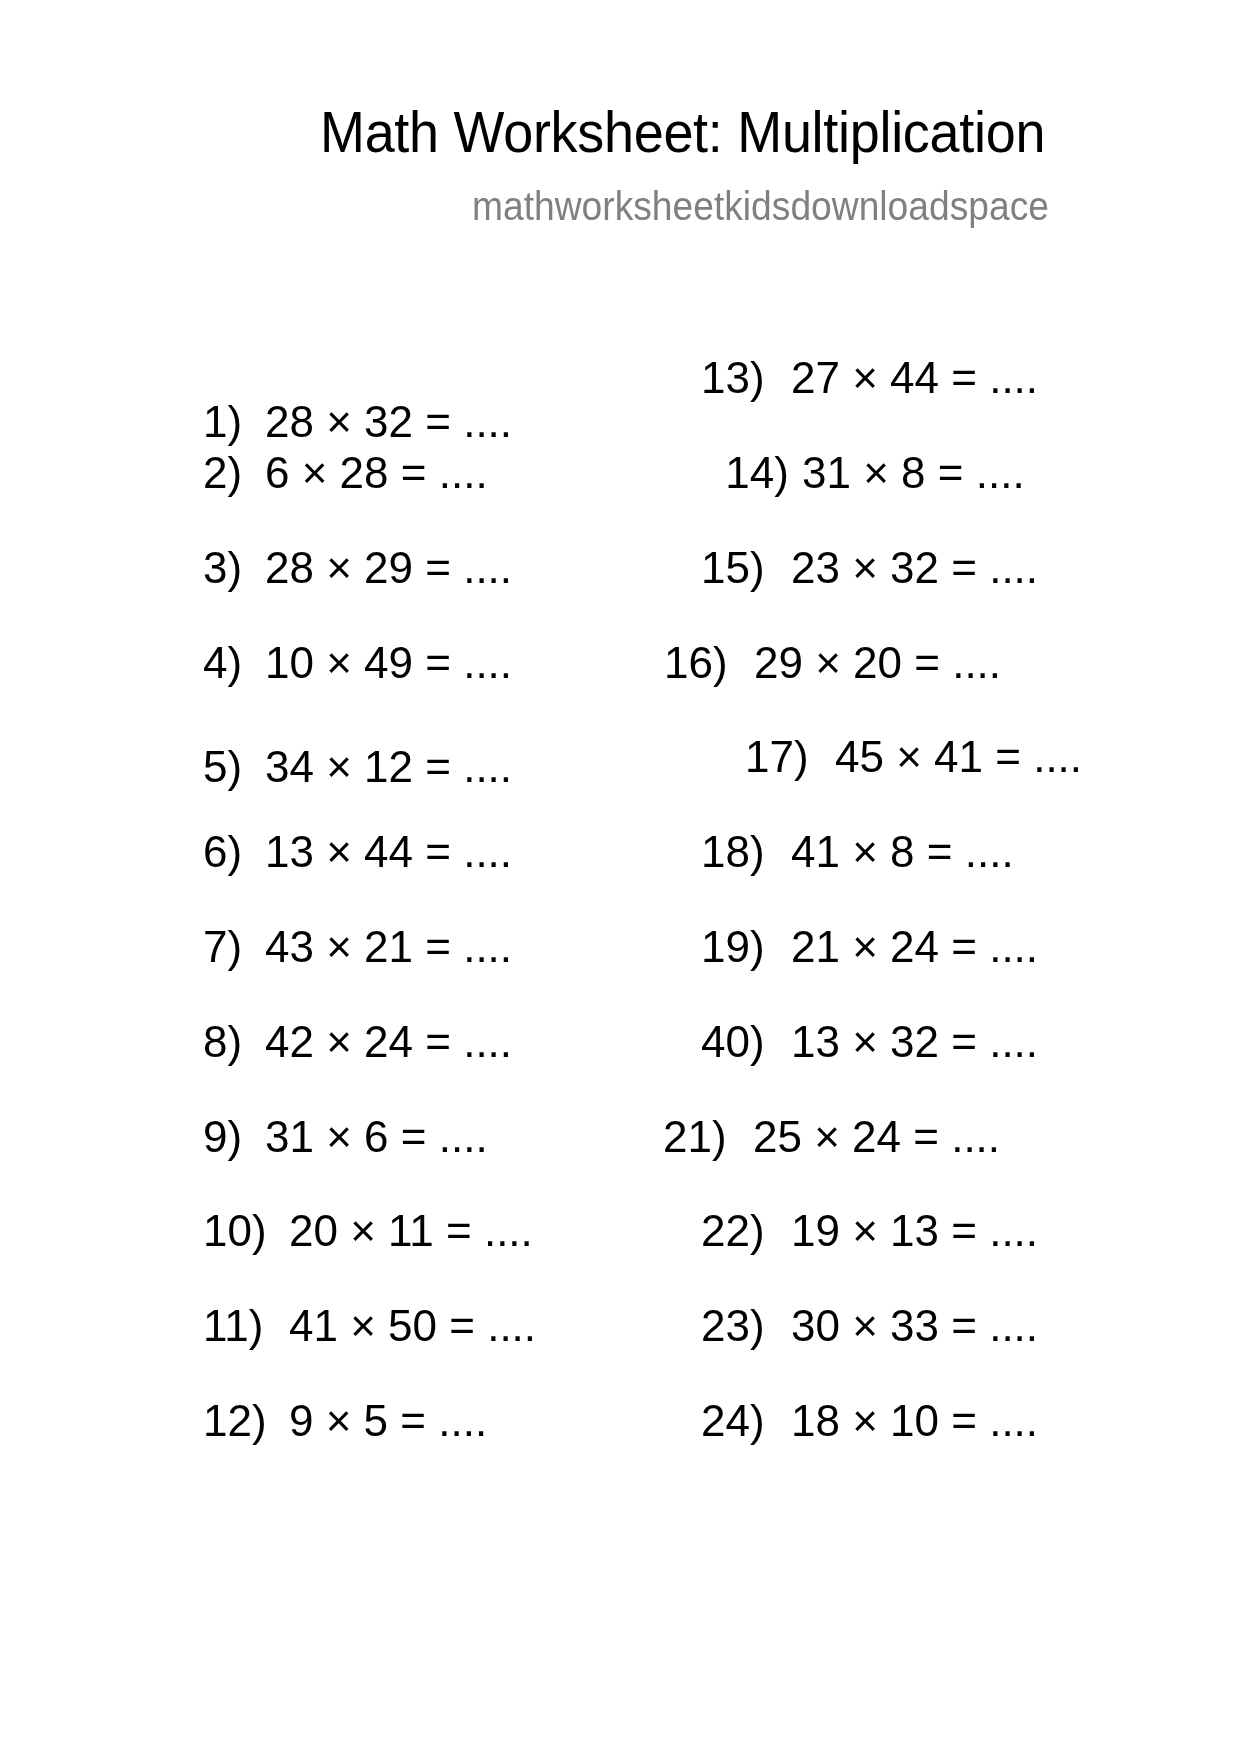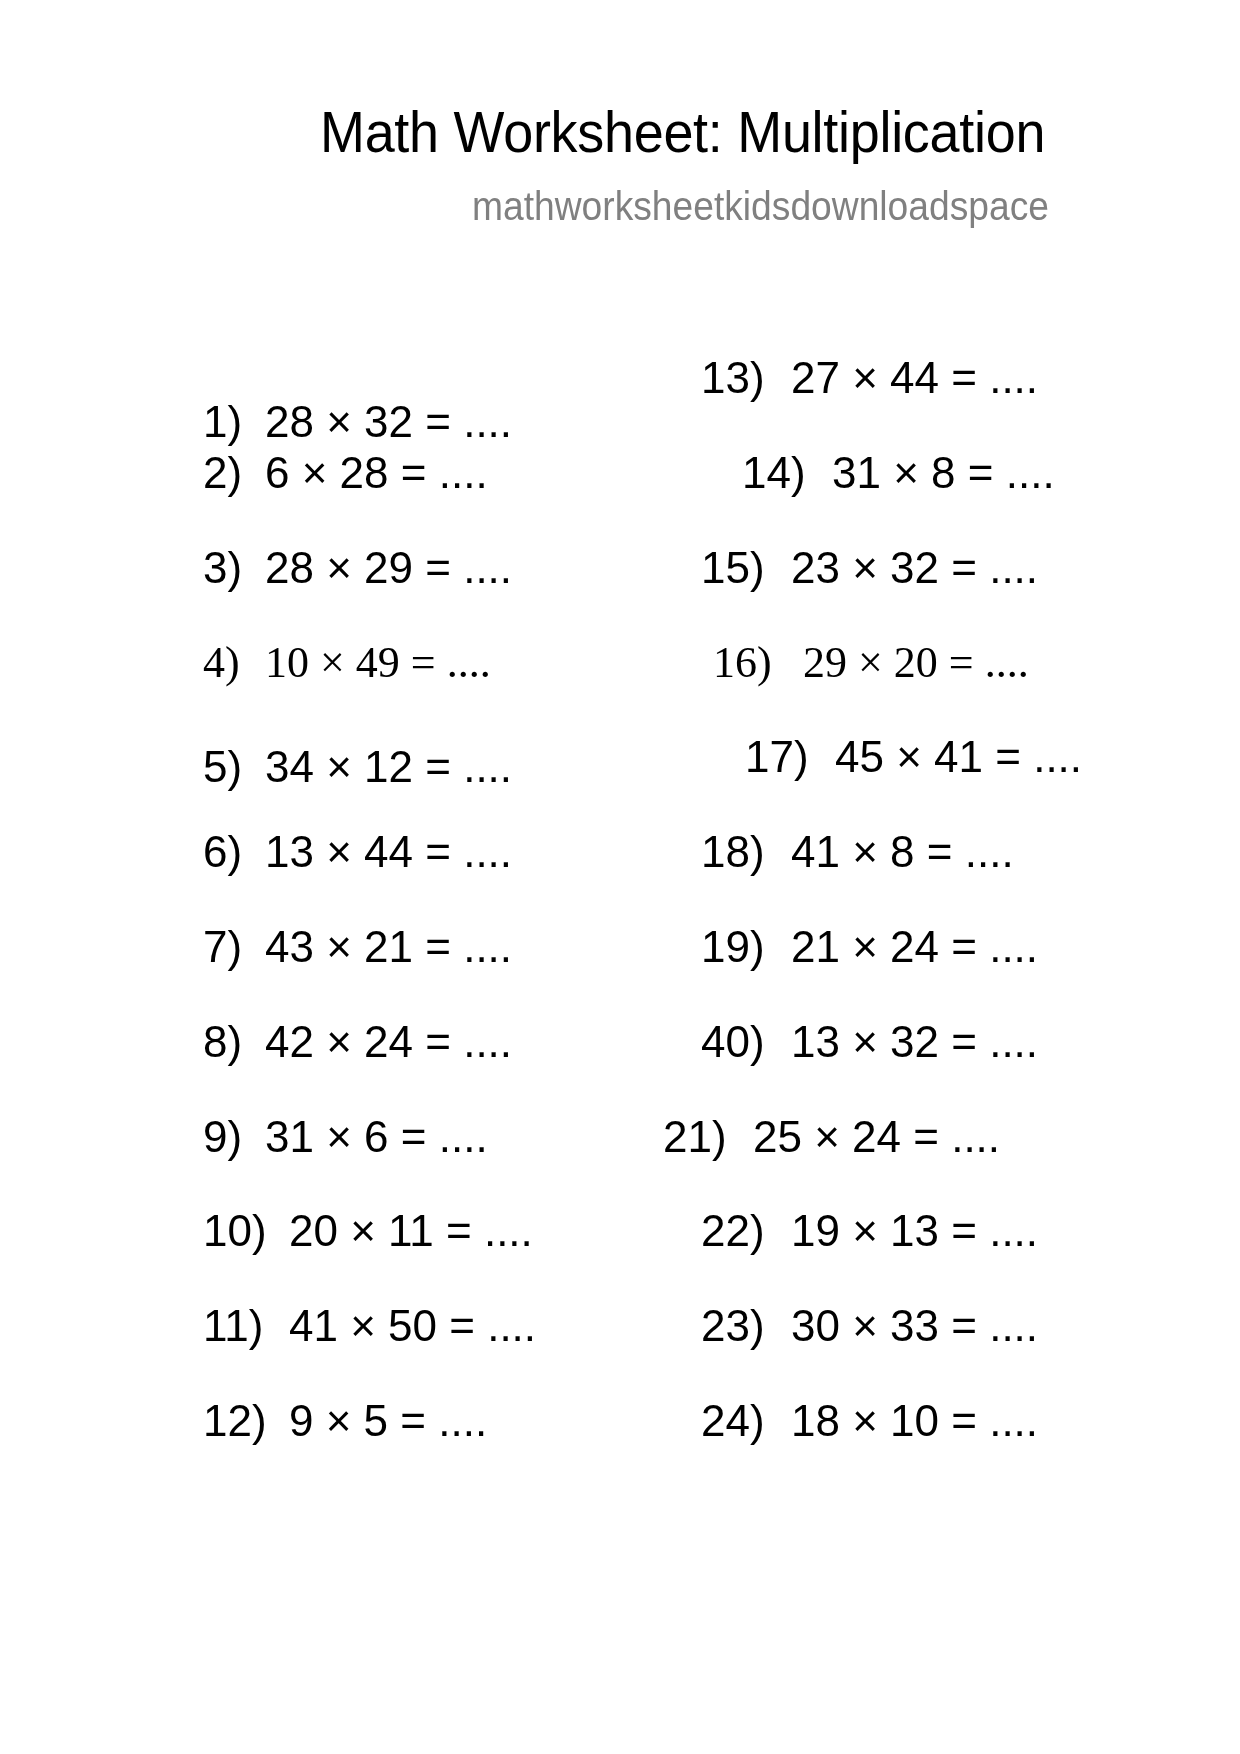--- a/index.html
+++ b/index.html
@@ -56,36 +56,36 @@
 </head>
 <body>
 
 <h1 class="title">Math Worksheet: Multiplication</h1>
 <div class="subtitle">mathworksheetkidsdownloadspace</div>
 
 <div class="col-left">
   <div class="problem" style="left:203px; top:353px;margin-top:44px;"><span class="num">1)</span><span class="expr">28 × 32 = ....</span></div>
   <div class="problem" style="left:203px; top:448px;"><span class="num">2)</span><span class="expr">6 × 28 = ....</span></div>
   <div class="problem" style="left:203px; top:543px;"><span class="num">3)</span><span class="expr">28 × 29 = ....</span></div>
-  <div class="problem" style="left:203px; top:638px;font-family:Liberation Serif, serif;"><span class="num">4)</span><span class="expr">10 × 49 = ....</span></div>
+  <div class="problem" style="left:203px; top:638px;"><span class="num">4)</span><span class="expr">10 × 49 = ....</span></div>
   <div class="problem" style="left:203px; top:732px;margin-top:10px;"><span class="num">5)</span><span class="expr">34 × 12 = ....</span></div>
   <div class="problem" style="left:203px; top:827px;"><span class="num">6)</span><span class="expr">13 × 44 = ....</span></div>
   <div class="problem" style="left:203px; top:922px;"><span class="num">7)</span><span class="expr">43 × 21 = ....</span></div>
   <div class="problem" style="left:203px; top:1017px;"><span class="num">8)</span><span class="expr">42 × 24 = ....</span></div>
   <div class="problem" style="left:203px; top:1112px;"><span class="num">9)</span><span class="expr">31 × 6 = ....</span></div>
   <div class="problem" style="left:203px; top:1206px;"><span class="num wide">10)</span><span class="expr">20 × 11 = ....</span></div>
   <div class="problem" style="left:203px; top:1301px;"><span class="num wide">11)</span><span class="expr">41 × 50 = ....</span></div>
   <div class="problem" style="left:203px; top:1396px;"><span class="num wide">12)</span><span class="expr">9 × 5 = ....</span></div>
 </div>
 
 <div class="col-right">
   <div class="problem" style="left:701px; top:353px;"><span class="num">13)</span><span class="expr">27 × 44 = ....</span></div>
-  <div class="problem" style="left:742px; top:448px;"><span class="num">14)</span><span class="expr">31 × 8 = ....</span></div>
+  <div class="problem" style="left:712px; top:448px;text-align:center;"><span class="num">14)</span><span class="expr">31 × 8 = ....</span></div>
   <div class="problem" style="left:701px; top:543px;"><span class="num">15)</span><span class="expr">23 × 32 = ....</span></div>
-  <div class="problem" style="left:713px; top:638px;font-family:Liberation Serif, serif;"><span class="num">16)</span><span class="expr">29 × 20 = ....</span></div>
+  <div class="problem" style="left:664px; top:638px;"><span class="num">16)</span><span class="expr">29 × 20 = ....</span></div>
   <div class="problem" style="left:701px; top:732px;margin-left:44px;"><span class="num">17)</span><span class="expr">45 × 41 = ....</span></div>
   <div class="problem" style="left:701px; top:827px;"><span class="num">18)</span><span class="expr">41 × 8 = ....</span></div>
   <div class="problem" style="left:701px; top:922px;"><span class="num">19)</span><span class="expr">21 × 24 = ....</span></div>
   <div class="problem" style="left:701px; top:1017px;"><span class="num">40)</span><span class="expr">13 × 32 = ....</span></div>
   <div class="problem" style="left:663px; top:1112px;"><span class="num">21)</span><span class="expr">25 × 24 = ....</span></div>
   <div class="problem" style="left:701px; top:1206px;"><span class="num">22)</span><span class="expr">19 × 13 = ....</span></div>
   <div class="problem" style="left:701px; top:1301px;"><span class="num">23)</span><span class="expr">30 × 33 = ....</span></div>
   <div class="problem" style="left:701px; top:1396px;"><span class="num">24)</span><span class="expr">18 × 10 = ....</span></div>
 </div>
 

